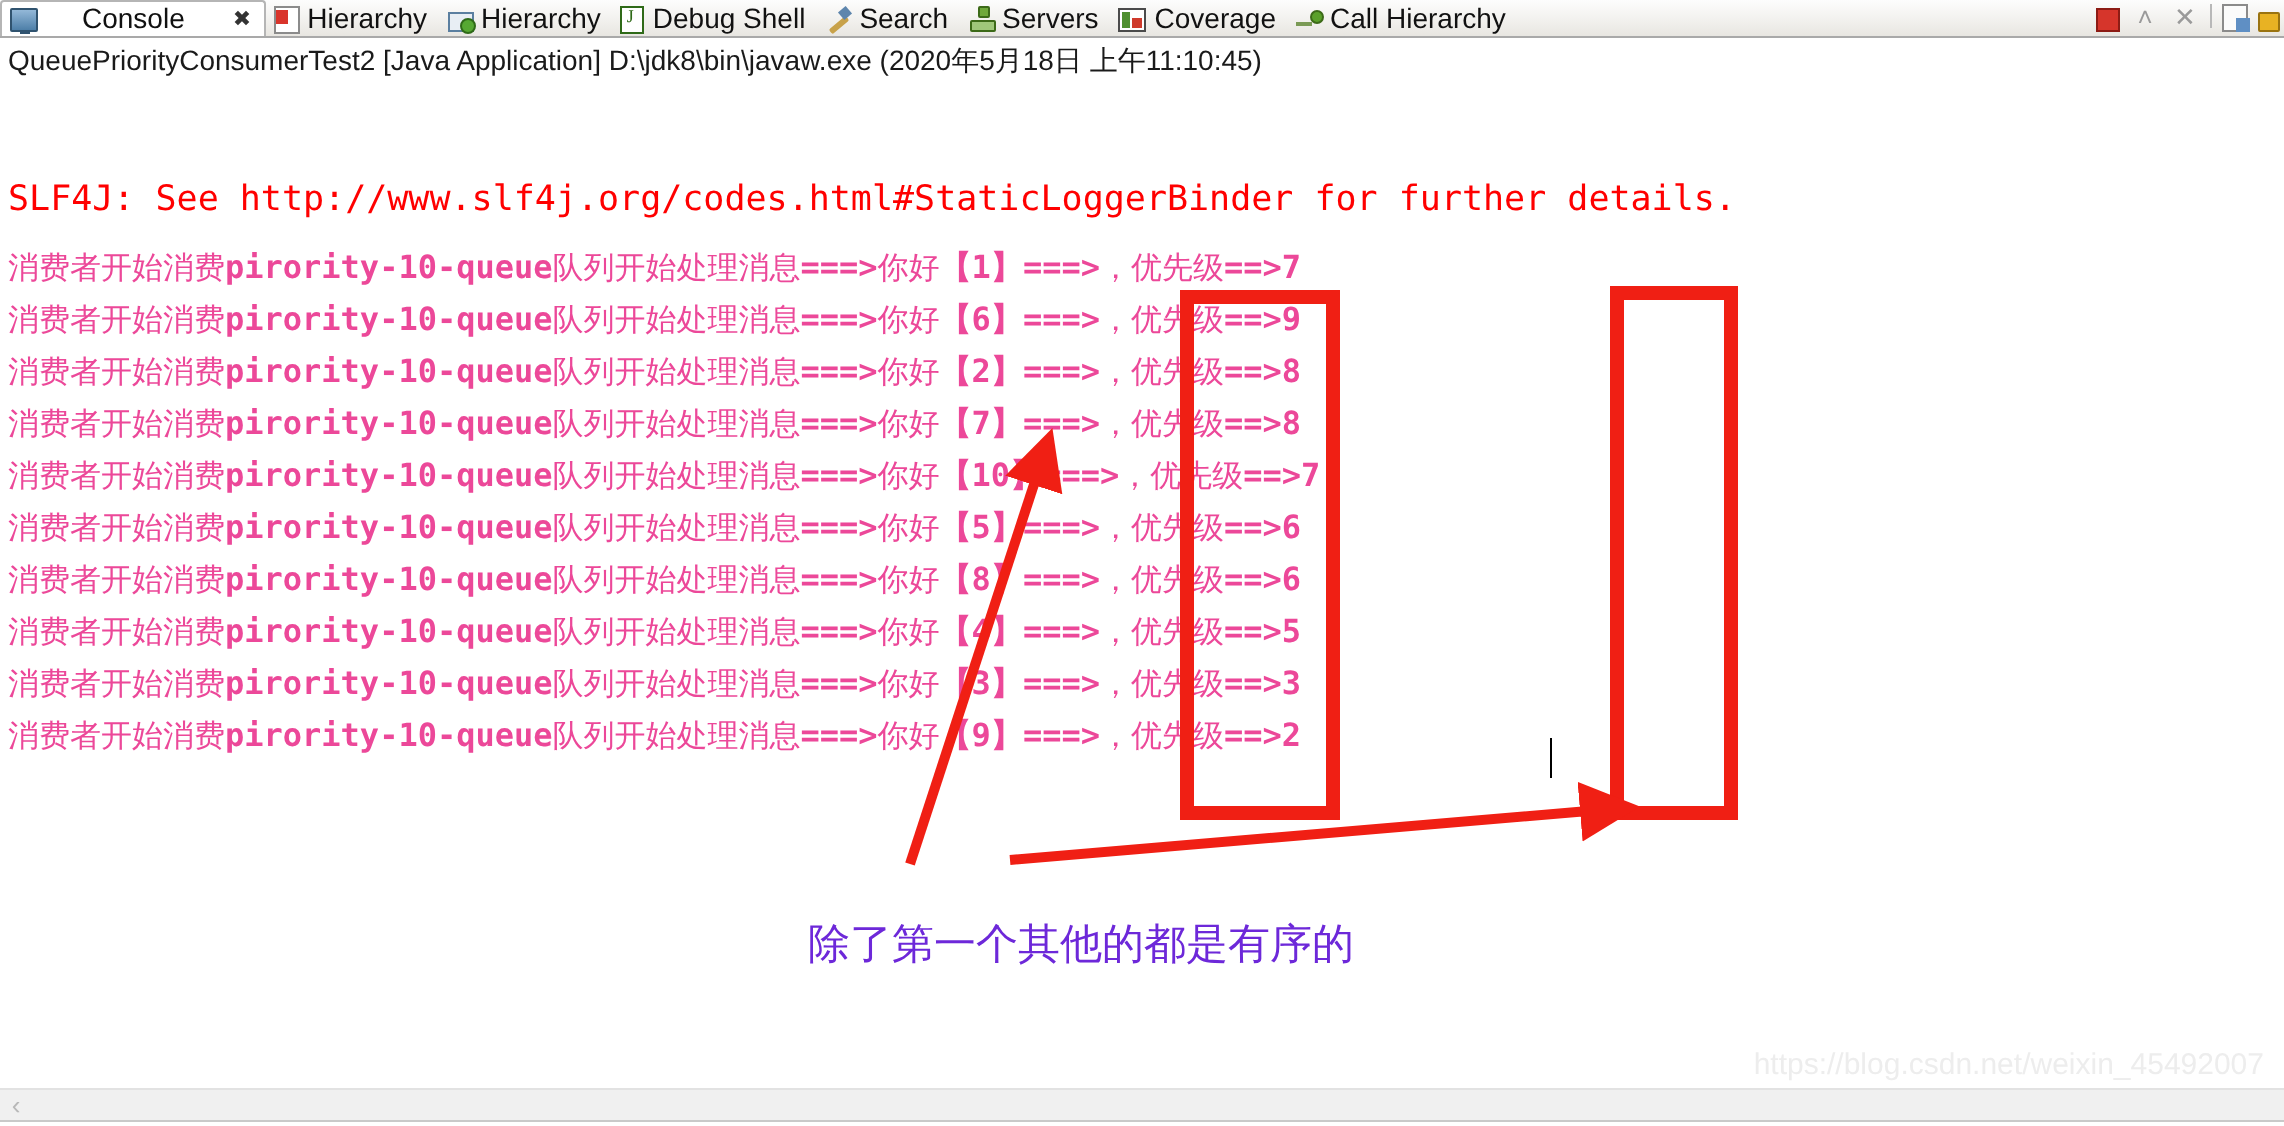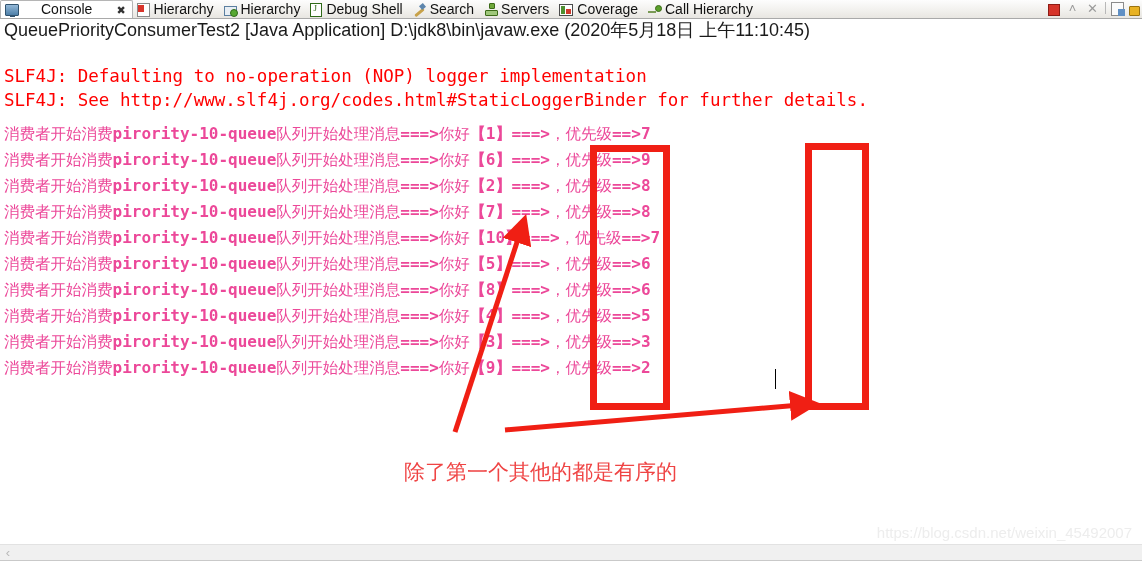--- a/index.html
+++ b/index.html
@@ -251,21 +251,21 @@
     border: 1px solid #9a7310;
     width: 9px; height: 8px;
     margin-top: 5px;
     border-radius: 1px;
   }
 
   
   #console-title {
     position: absolute;
     left: 4px; top: 20px;
-    font-size: 18px;
+    font-size: 14px;
     color: #1a1a1a;
     line-height: 20px;
     white-space: nowrap;
     font-family: "Liberation Sans", sans-serif;
   }
 
   
   #console-output {
     position: absolute;
     left: 0; top: 42px;
@@ -309,21 +309,21 @@
     pointer-events: none;
   }
   .redbox {
     position: absolute;
     border: 7px solid #f01f14;
     box-sizing: border-box;
   }
   #ann-text {
     position: absolute;
     left: 404px; top: 458px;
-    color: #ef4444;
+    color: #6d28d9;
     font-size: 21px;
     font-family: "DejaVu Sans", sans-serif;
     white-space: nowrap;
   }
 
   
   #caret {
     position: absolute;
     left: 775px; top: 369px;
     width: 1px; height: 20px;
@@ -415,21 +415,20 @@
   <span class="tbtn tb-up">˄</span>
   <span class="tbtn tb-removeall">✕</span>
   <span class="tb-sep"></span>
   <span class="tbtn tb-clear"></span>
   <span class="tbtn tb-lock"></span>
 </div>
 
 <div id="console-title">QueuePriorityConsumerTest2 [Java Application] D:\jdk8\bin\javaw.exe (2020年5月18日 上午11:10:45)</div>
 
 <div id="console-output">
-  <div class="slf4j-line" style="top:24px">SLF4J: Defaulting to no-operation (NOP) logger implementation</div>
   <div class="slf4j-line" style="top:48px">SLF4J: See http://www.slf4j.org/codes.html#StaticLoggerBinder for further details.</div>
   <div id="msg-lines">
       <div class="out-line" style="top: 80px;"><span class="cjk">消费者开始消费</span><span class="mono">pirority-10-queue</span><span class="cjk">队列开始处理消息</span><span class="mono">===&gt;</span><span class="cjk">你好</span><span class="mono">【1】</span><span class="mono">===&gt;</span><span class="cjk">，优先级</span><span class="mono">==&gt;</span><span class="mono">7</span></div>
       <div class="out-line" style="top: 106px;"><span class="cjk">消费者开始消费</span><span class="mono">pirority-10-queue</span><span class="cjk">队列开始处理消息</span><span class="mono">===&gt;</span><span class="cjk">你好</span><span class="mono">【6】</span><span class="mono">===&gt;</span><span class="cjk">，优先级</span><span class="mono">==&gt;</span><span class="mono">9</span></div>
       <div class="out-line" style="top: 132px;"><span class="cjk">消费者开始消费</span><span class="mono">pirority-10-queue</span><span class="cjk">队列开始处理消息</span><span class="mono">===&gt;</span><span class="cjk">你好</span><span class="mono">【2】</span><span class="mono">===&gt;</span><span class="cjk">，优先级</span><span class="mono">==&gt;</span><span class="mono">8</span></div>
       <div class="out-line" style="top: 158px;"><span class="cjk">消费者开始消费</span><span class="mono">pirority-10-queue</span><span class="cjk">队列开始处理消息</span><span class="mono">===&gt;</span><span class="cjk">你好</span><span class="mono">【7】</span><span class="mono">===&gt;</span><span class="cjk">，优先级</span><span class="mono">==&gt;</span><span class="mono">8</span></div>
       <div class="out-line" style="top: 184px;"><span class="cjk">消费者开始消费</span><span class="mono">pirority-10-queue</span><span class="cjk">队列开始处理消息</span><span class="mono">===&gt;</span><span class="cjk">你好</span><span class="mono">【10】</span><span class="mono">===&gt;</span><span class="cjk">，优先级</span><span class="mono">==&gt;</span><span class="mono">7</span></div>
       <div class="out-line" style="top: 210px;"><span class="cjk">消费者开始消费</span><span class="mono">pirority-10-queue</span><span class="cjk">队列开始处理消息</span><span class="mono">===&gt;</span><span class="cjk">你好</span><span class="mono">【5】</span><span class="mono">===&gt;</span><span class="cjk">，优先级</span><span class="mono">==&gt;</span><span class="mono">6</span></div>
       <div class="out-line" style="top: 236px;"><span class="cjk">消费者开始消费</span><span class="mono">pirority-10-queue</span><span class="cjk">队列开始处理消息</span><span class="mono">===&gt;</span><span class="cjk">你好</span><span class="mono">【8】</span><span class="mono">===&gt;</span><span class="cjk">，优先级</span><span class="mono">==&gt;</span><span class="mono">6</span></div>
       <div class="out-line" style="top: 262px;"><span class="cjk">消费者开始消费</span><span class="mono">pirority-10-queue</span><span class="cjk">队列开始处理消息</span><span class="mono">===&gt;</span><span class="cjk">你好</span><span class="mono">【4】</span><span class="mono">===&gt;</span><span class="cjk">，优先级</span><span class="mono">==&gt;</span><span class="mono">5</span></div>

